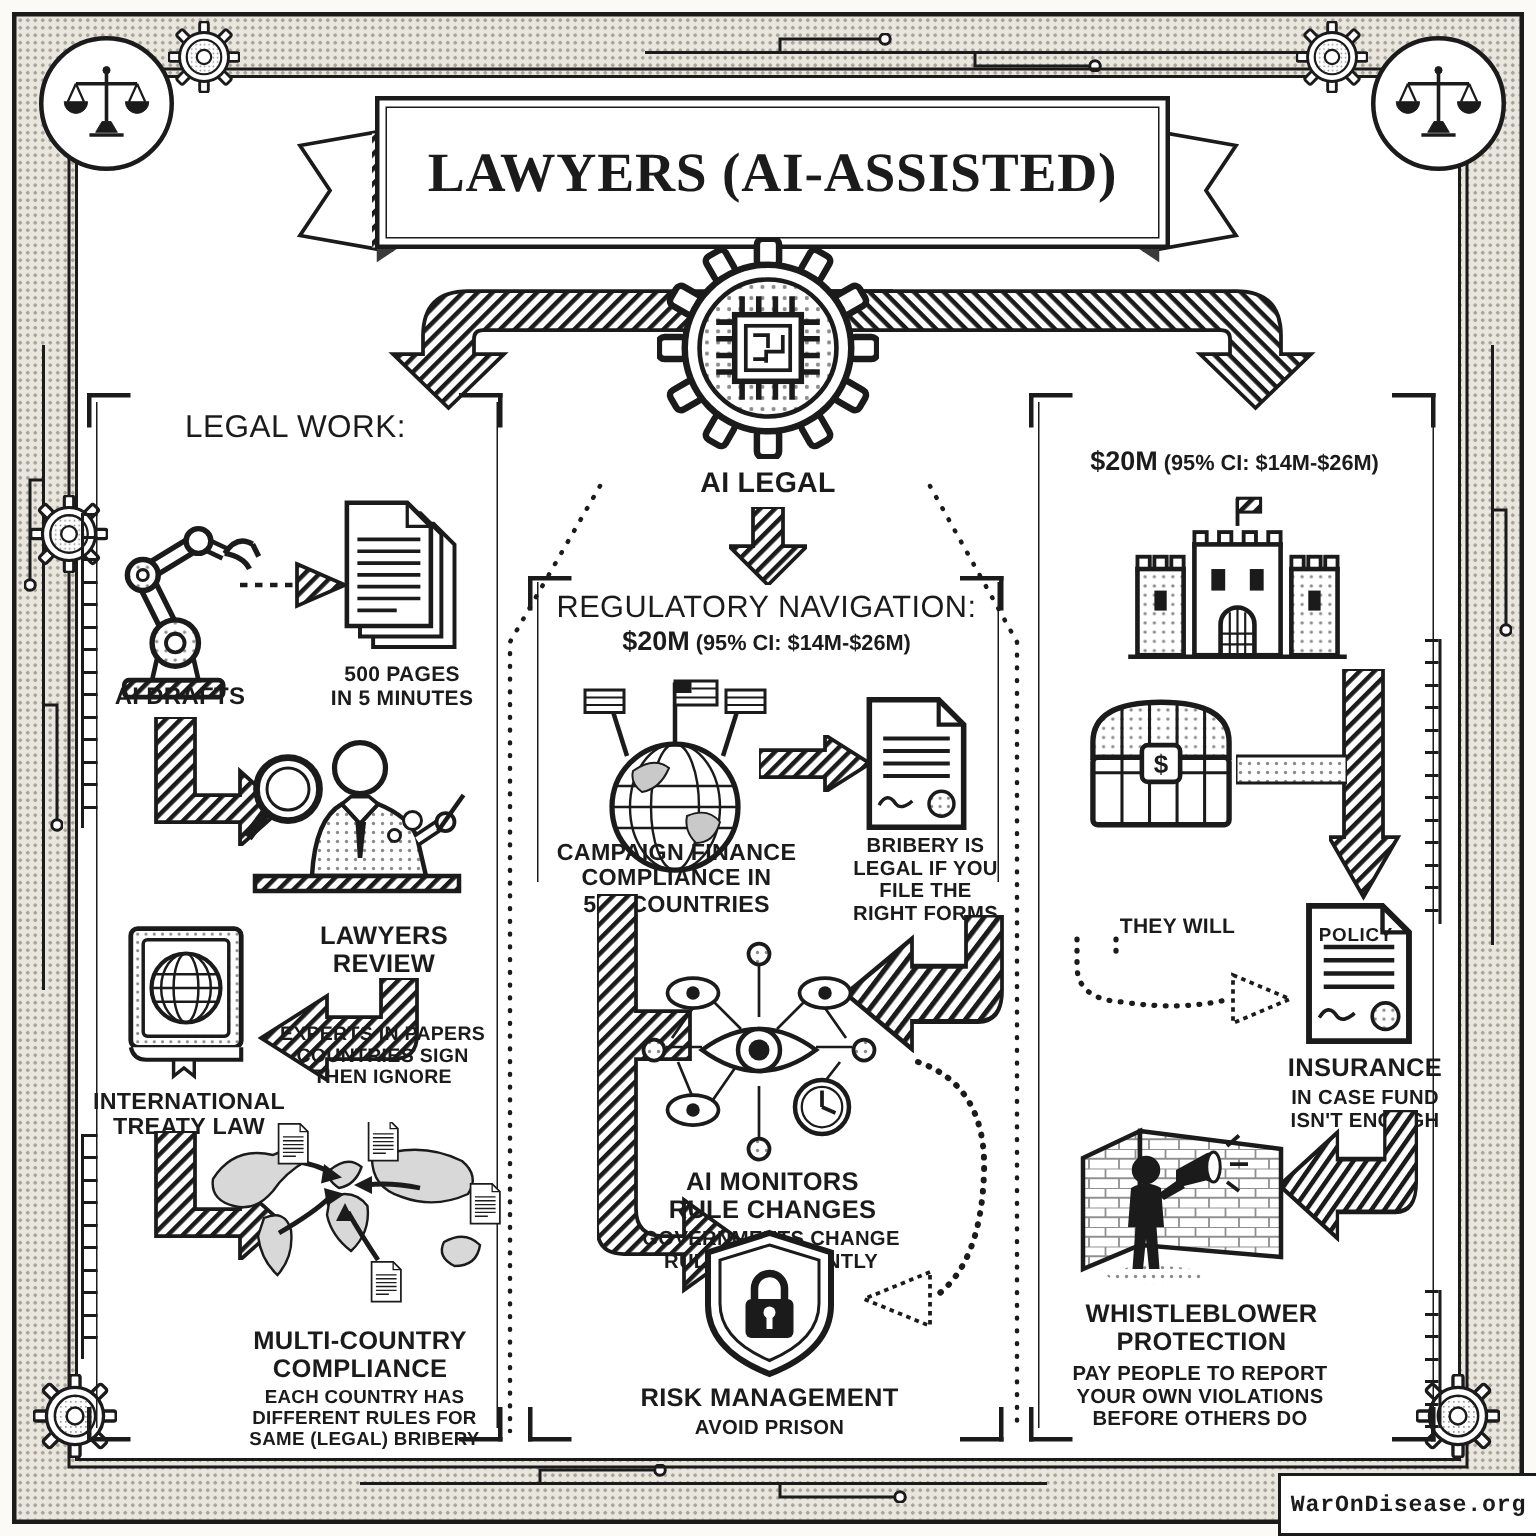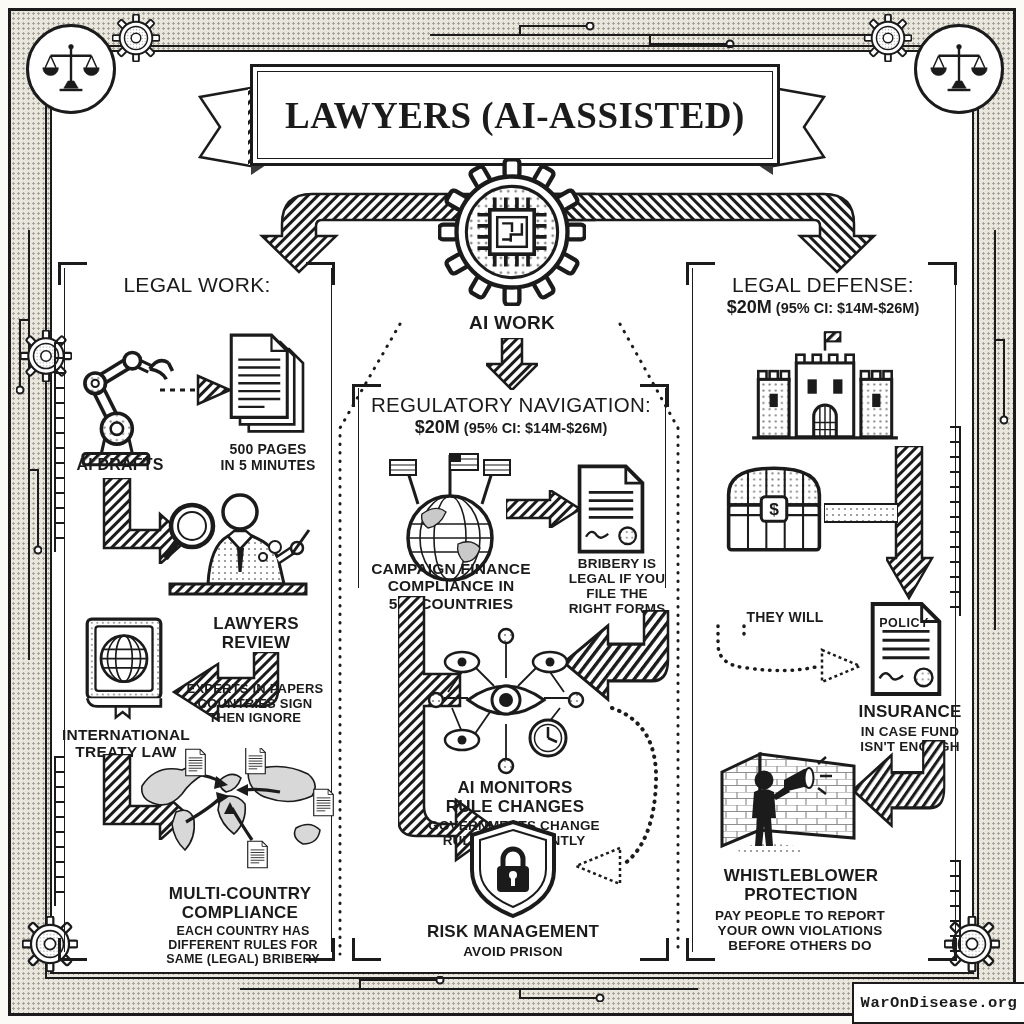--- a/index.html
+++ b/index.html
@@ -387,21 +387,21 @@
   </svg>
   <svg class="abs" style="left:540px;top:186px;width:340px;height:88px" viewBox="0 0 340 88">
     <g transform="translate(340 0) scale(-1 1)">
       <path d="M338 8 L56 8 Q26 8 26 38 L26 50 L6 50 L43 86 L80 50 L60 50 L60 40 Q60 34 66 34 L338 34 Z" fill="url(#hatch)" stroke="#1b1b1b" stroke-width="2.5"></path>
     </g>
   </svg>
 
   <svg class="abs" style="left:438px;top:158px;width:148px;height:148px">
       <use href="#i-chipgear" width="148" height="148"></use>
     </svg>
-  <div class="abs lbl" style="left:452px;top:312px;width:120px;font-size:19px">AI WORK</div>
+  <div class="abs lbl" style="left:452px;top:312px;width:120px;font-size:19px">AI LEGAL</div>
   <svg class="abs" style="left:486px;top:338px;width:52px;height:52px" viewBox="0 0 52 52">
     <path d="M16 0 H36 V26 H52 L26 52 L0 26 H16 Z" fill="url(#hatch)" stroke="#1b1b1b" stroke-width="2.5"></path>
   </svg>
 
   <svg class="abs" style="left:330px;top:318px;width:84px;height:642px" viewBox="0 0 84 642">
     <polyline points="70,6 10,110 10,636" fill="none" stroke="#1b1b1b" stroke-width="3" stroke-dasharray="0.5 8" stroke-linecap="round"></polyline>
   </svg>
   <svg class="abs" style="left:606px;top:318px;width:84px;height:642px" viewBox="0 0 84 642">
     <polyline points="14,6 72,110 72,636" fill="none" stroke="#1b1b1b" stroke-width="3" stroke-dasharray="0.5 8" stroke-linecap="round"></polyline>
   </svg>
@@ -519,21 +519,20 @@
     </svg>
   <div class="abs lbl" style="left:406px;top:922px;width:214px;font-size:17px">RISK MANAGEMENT</div>
   <div class="abs lbl" style="left:406px;top:944px;width:214px;font-size:13.5px">AVOID PRISON</div>
 
   <div class="colframe" style="left:692px;top:268px;width:262px;height:684px"></div>
   <div class="bk tl" style="left:686px;top:262px"></div>
   <div class="bk tr" style="left:928px;top:262px"></div>
   <div class="bk bl" style="left:686px;top:938px"></div>
   <div class="bk br" style="left:928px;top:938px"></div>
 
-  <div class="abs h1" style="left:694px;top:274px;width:258px;font-size:21px">LEGAL DEFENSE:</div>
   <div class="abs amt" style="left:694px;top:298px;width:258px">
     <span class="a">$20M</span><span class="ci">(95% CI: $14M-$26M)</span>
   </div>
 
   <svg class="abs" style="left:748px;top:326px;width:154px;height:118px">
       <use href="#i-castle" width="154" height="118"></use>
     </svg>
   <svg class="abs" style="left:886px;top:446px;width:50px;height:162px" viewBox="0 0 50 162">
     <path d="M10 0 H36 V112 H46 L23 152 L0 112 H10 Z" fill="url(#hatch)" stroke="#1b1b1b" stroke-width="2.5"></path>
   </svg>

